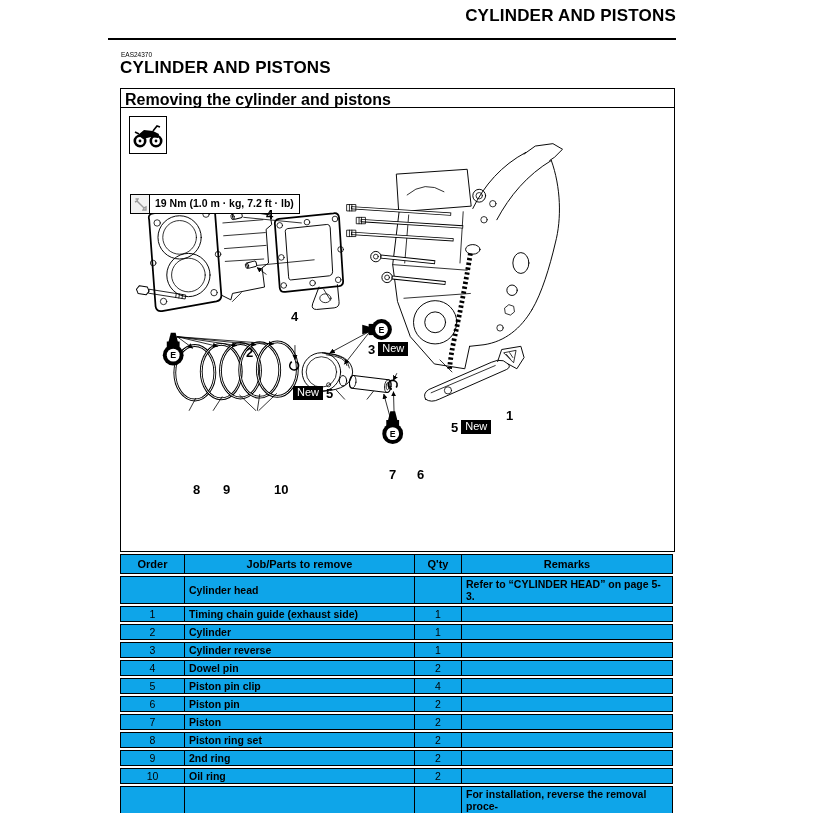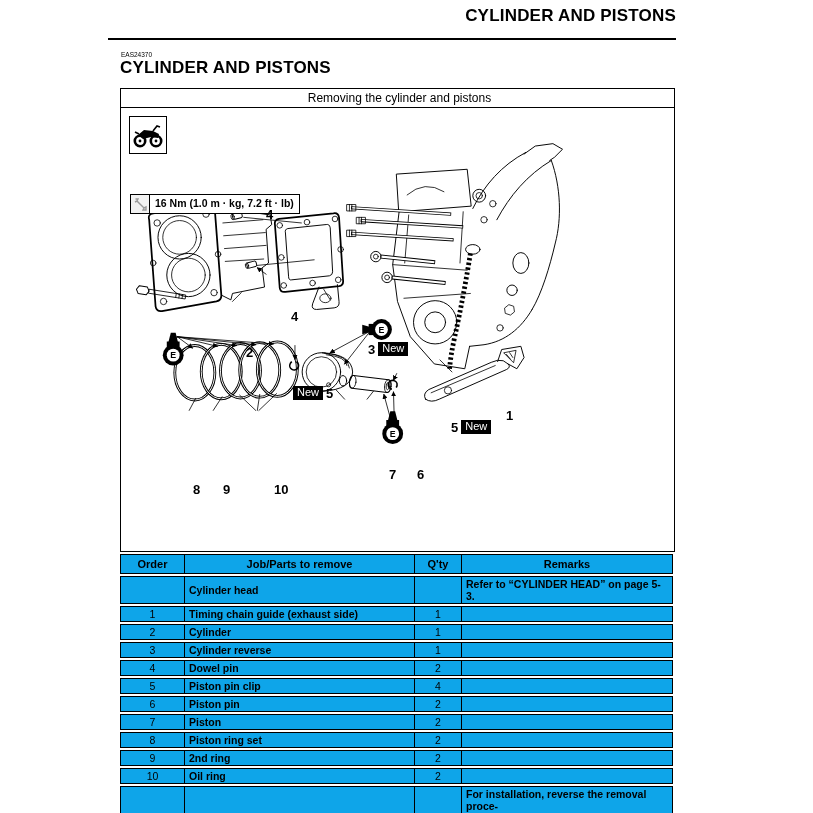--- a/index.html
+++ b/index.html
@@ -10,22 +10,22 @@
   .run-head{position:absolute;left:108px;width:568px;top:6px;text-align:right;
             font-size:17px;font-weight:bold;letter-spacing:.2px;}
   .run-rule{position:absolute;left:108px;width:568px;top:38px;height:2px;background:#000;}
 
   
   .sec-code{position:absolute;left:121px;top:51px;font-size:6.5px;}
   .sec-title{position:absolute;left:120px;top:58px;font-size:17px;font-weight:bold;letter-spacing:.2px;}
 
   
   .figure{position:absolute;left:120px;top:88px;width:553px;height:462px;border:1.5px solid #000;}
-  .fig-caption{height:19px;border-bottom:1.5px solid #000;font-size:12px;font-weight:normal;
-               padding:2px 0 0 4px;box-sizing:border-box;text-align:center;}
+  .fig-caption{height:19px;border-bottom:1.5px solid #000;font-size:16px;font-weight:bold;
+               padding:2px 0 0 4px;box-sizing:border-box;}
   .moto-box{position:absolute;left:8px;top:27px;width:36px;height:36px;border:1.5px solid #000;
             display:flex;align-items:center;justify-content:center;}
   .fig-svg{position:absolute;left:0;top:21px;}
 
   
   .torque{position:absolute;left:9px;top:105px;display:flex;align-items:stretch;
           border:1.5px solid #000;background:#fff;height:18px;}
   .torque .wr{width:18px;border-right:1px solid #000;display:flex;align-items:center;justify-content:center;background:#f2f2f2;}
   .torque .tx{font-size:10.5px;font-weight:bold;padding:2px 5px 0 5px;white-space:nowrap;}
 
@@ -275,21 +275,21 @@
       </g>
       </svg>
     </svg>
 
     <div class="torque">
       <span class="wr">
         <svg width="13" height="13" viewBox="0 0 13 13">
           <path d="M1.5,1 L4,1 L3,3 L10,10 L12,9 L12,12 L9,12 L10,10 M3,3 L1,4 Z" fill="none" stroke="#999" stroke-width="1.4"></path>
         </svg>
       </span>
-      <span class="tx">16 Nm (1.0 m · kg, 7.2 ft · lb)</span>
+      <span class="tx">19 Nm (1.0 m · kg, 7.2 ft · lb)</span>
     </div>
 
     <div class="lbl" style="left:145px;top:119px;">
         <span>4</span>
       </div>
     <div class="lbl" style="left:170px;top:221px;">
         <span>4</span>
       </div>
     <div class="lbl" style="left:125px;top:257px;">
         <span>2</span>

